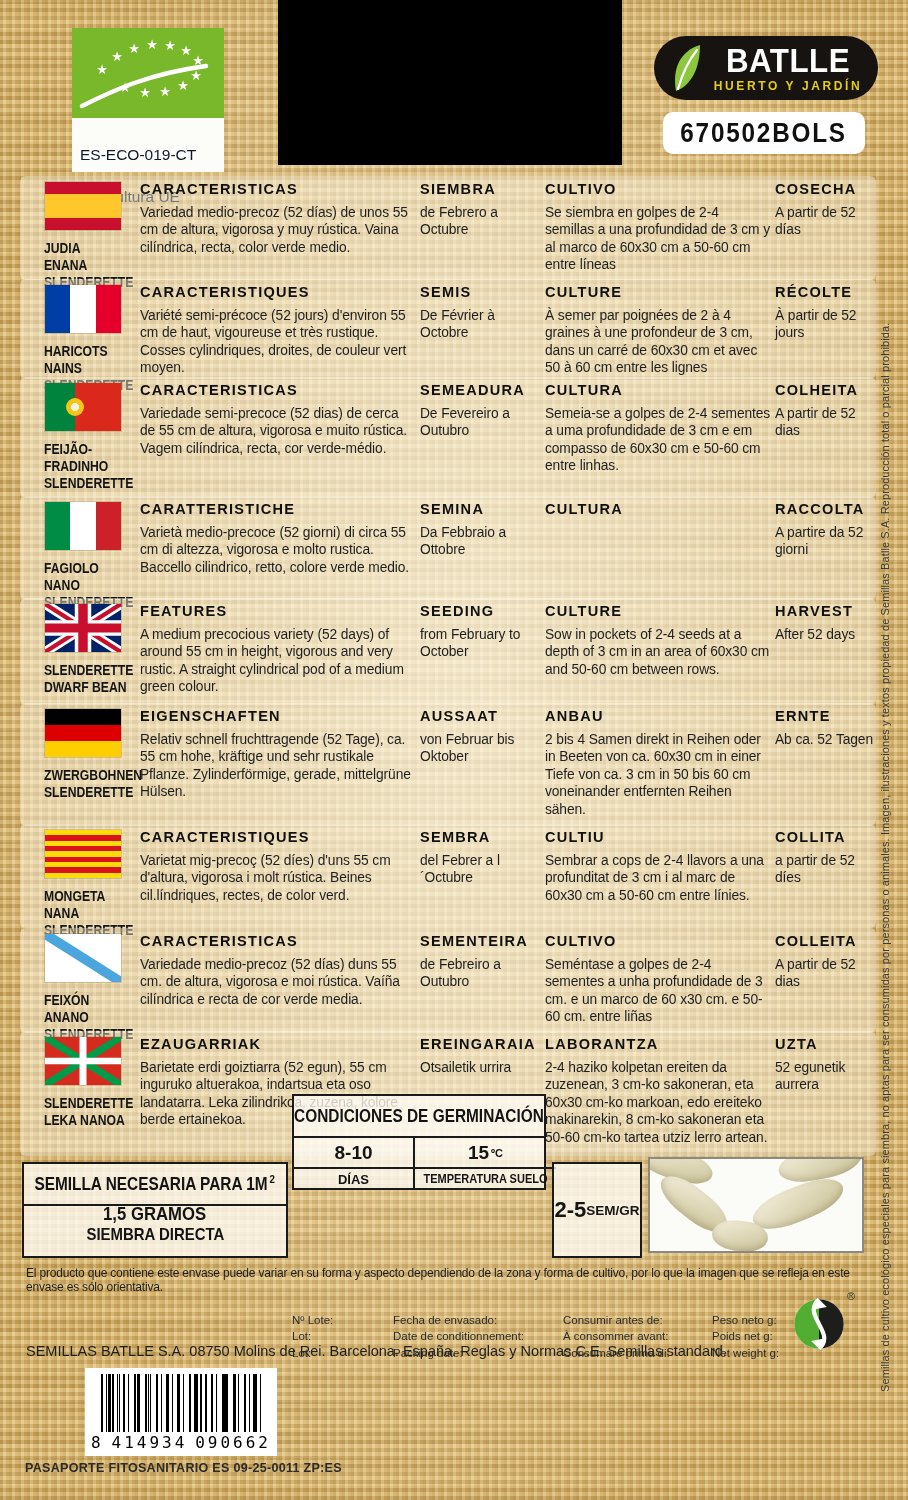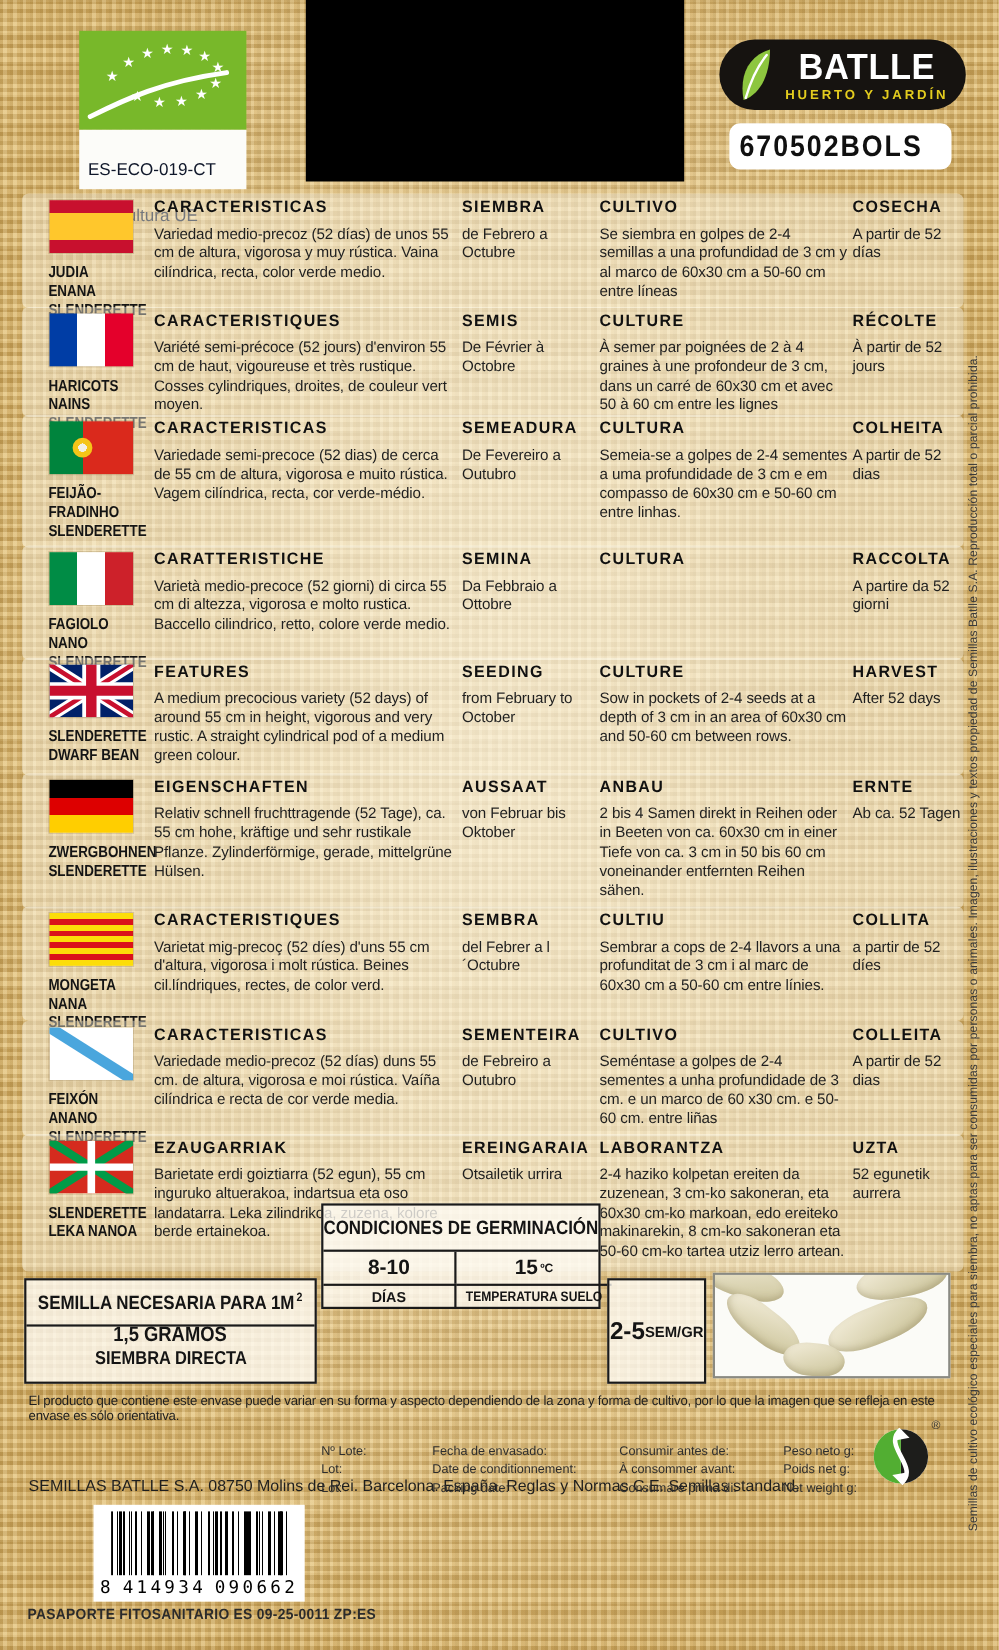--- a/index.html
+++ b/index.html
@@ -17,21 +17,21 @@
   .eco-green{position:absolute;left:72px;top:28px;width:152px;height:90px;background:#78b82a;}
   .eco-label{position:absolute;left:72px;top:118px;width:152px;height:54px;background:#fcfcf9;
     color:#0f172a;font-size:15.5px;line-height:1.35;padding:6px 0 0 8px;box-sizing:border-box;white-space:pre-line;}
   .photo-window{position:absolute;left:278px;top:0;width:344px;height:165px;background:#000;}
   .brand-pill{position:absolute;left:654px;top:36px;width:224px;height:64px;border-radius:32px;
     background:#161310;display:flex;align-items:center;padding:0 10px 0 12px;box-sizing:border-box;}
   .brand-texts{flex:1;text-align:center;}
   .brand-name{color:#fff;font-weight:800;font-size:33px;line-height:1;letter-spacing:0.5px;transform:scaleX(0.95);transform-origin:center;}
   .brand-tag{color:#e3cc1e;font-weight:700;font-size:12px;letter-spacing:2.6px;margin-top:2px;}
   .code-pill{position:absolute;left:663px;top:112px;width:202px;height:42px;border-radius:10px;background:#fff;
-    display:flex;align-items:center;}
+    display:flex;align-items:center;justify-content:center;}
   .code-pill span{font-size:27px;font-weight:700;letter-spacing:2px;color:#101010;transform:scaleX(0.9);}
   
   #rows{position:absolute;left:0;top:0;width:908px;height:1500px;}
   .lang-row{position:absolute;left:0;width:908px;}
   .row-wash{position:absolute;left:20px;right:32px;top:-4px;bottom:0;background:rgba(255,252,240,0.42);border-radius:6px;}
   .flag{position:absolute;left:45px;top:2px;width:76px;height:48px;box-shadow:0 0 0 1px rgba(120,90,40,0.25);}
   .flag svg{display:block;width:100%;height:100%;}
   .flag-es{background:linear-gradient(180deg,#c8102e 0 25%,#ffc72c 25% 75%,#c8102e 75%);}
   .flag-fr{background:linear-gradient(90deg,#003da5 0 33.4%,#ffffff 33.4% 66.7%,#e4002b 66.7%);}
   .flag-pt{background:linear-gradient(90deg,#00843d 0 40%,#da291c 40%);}

